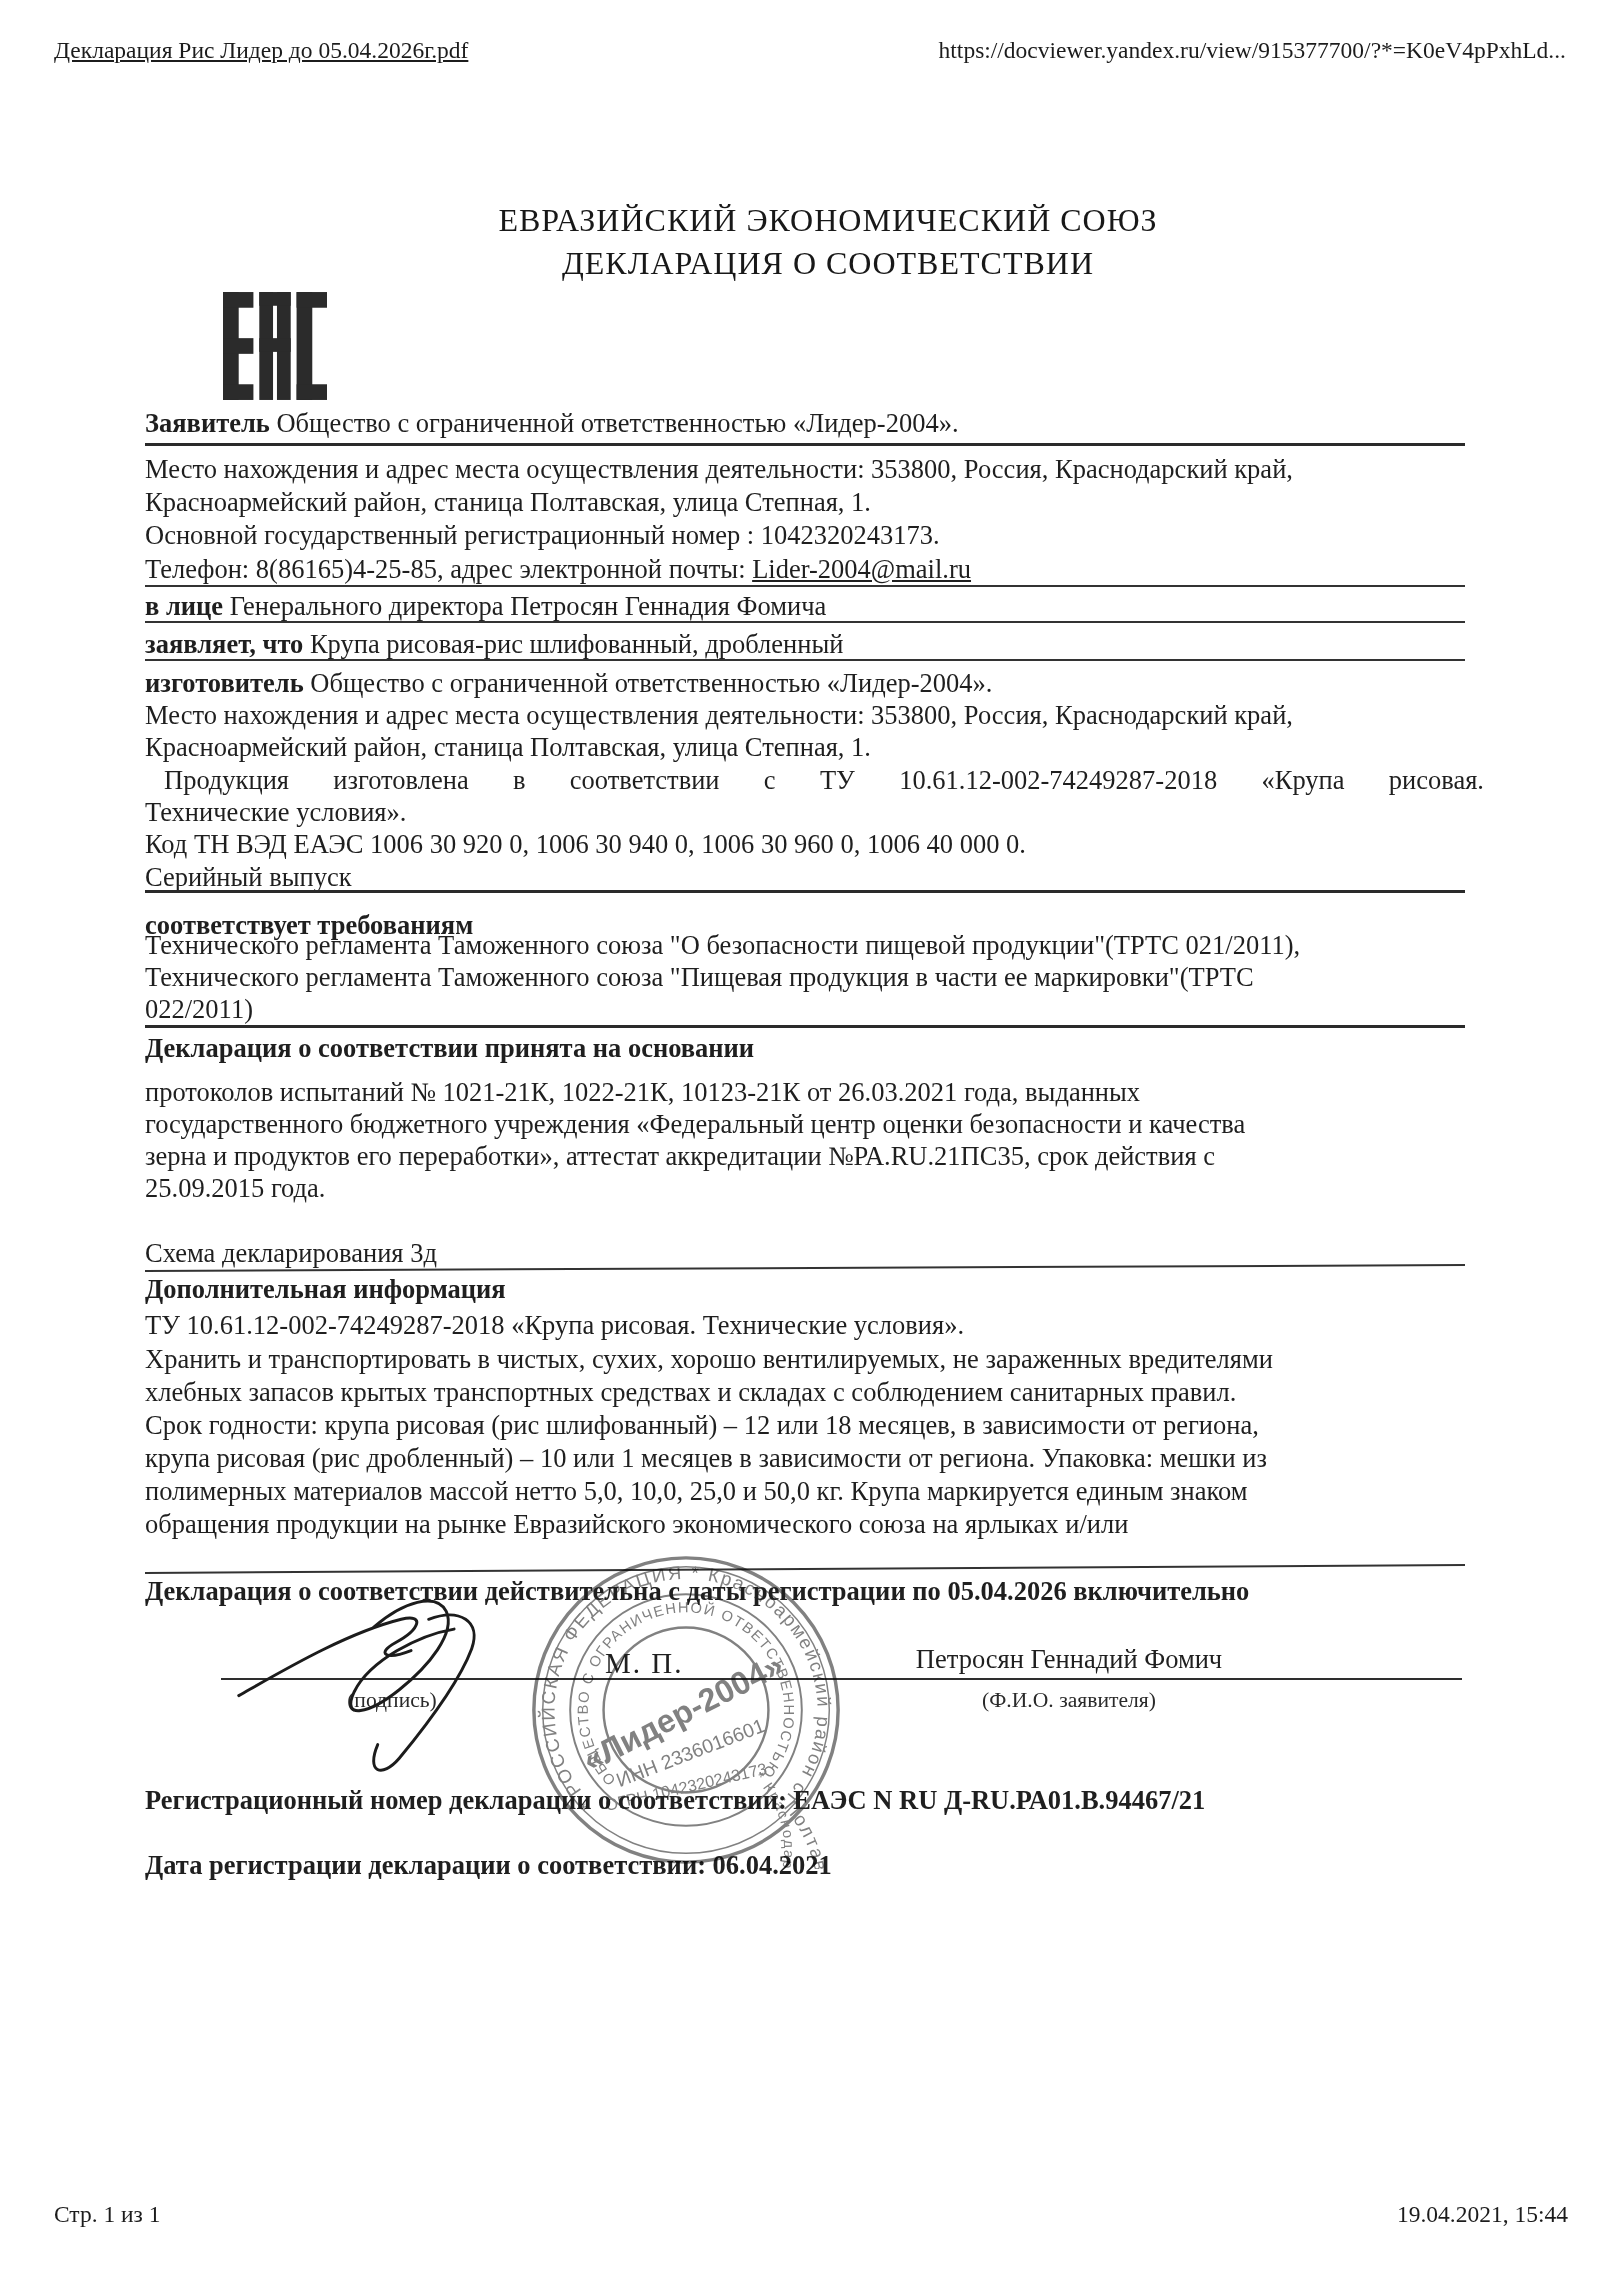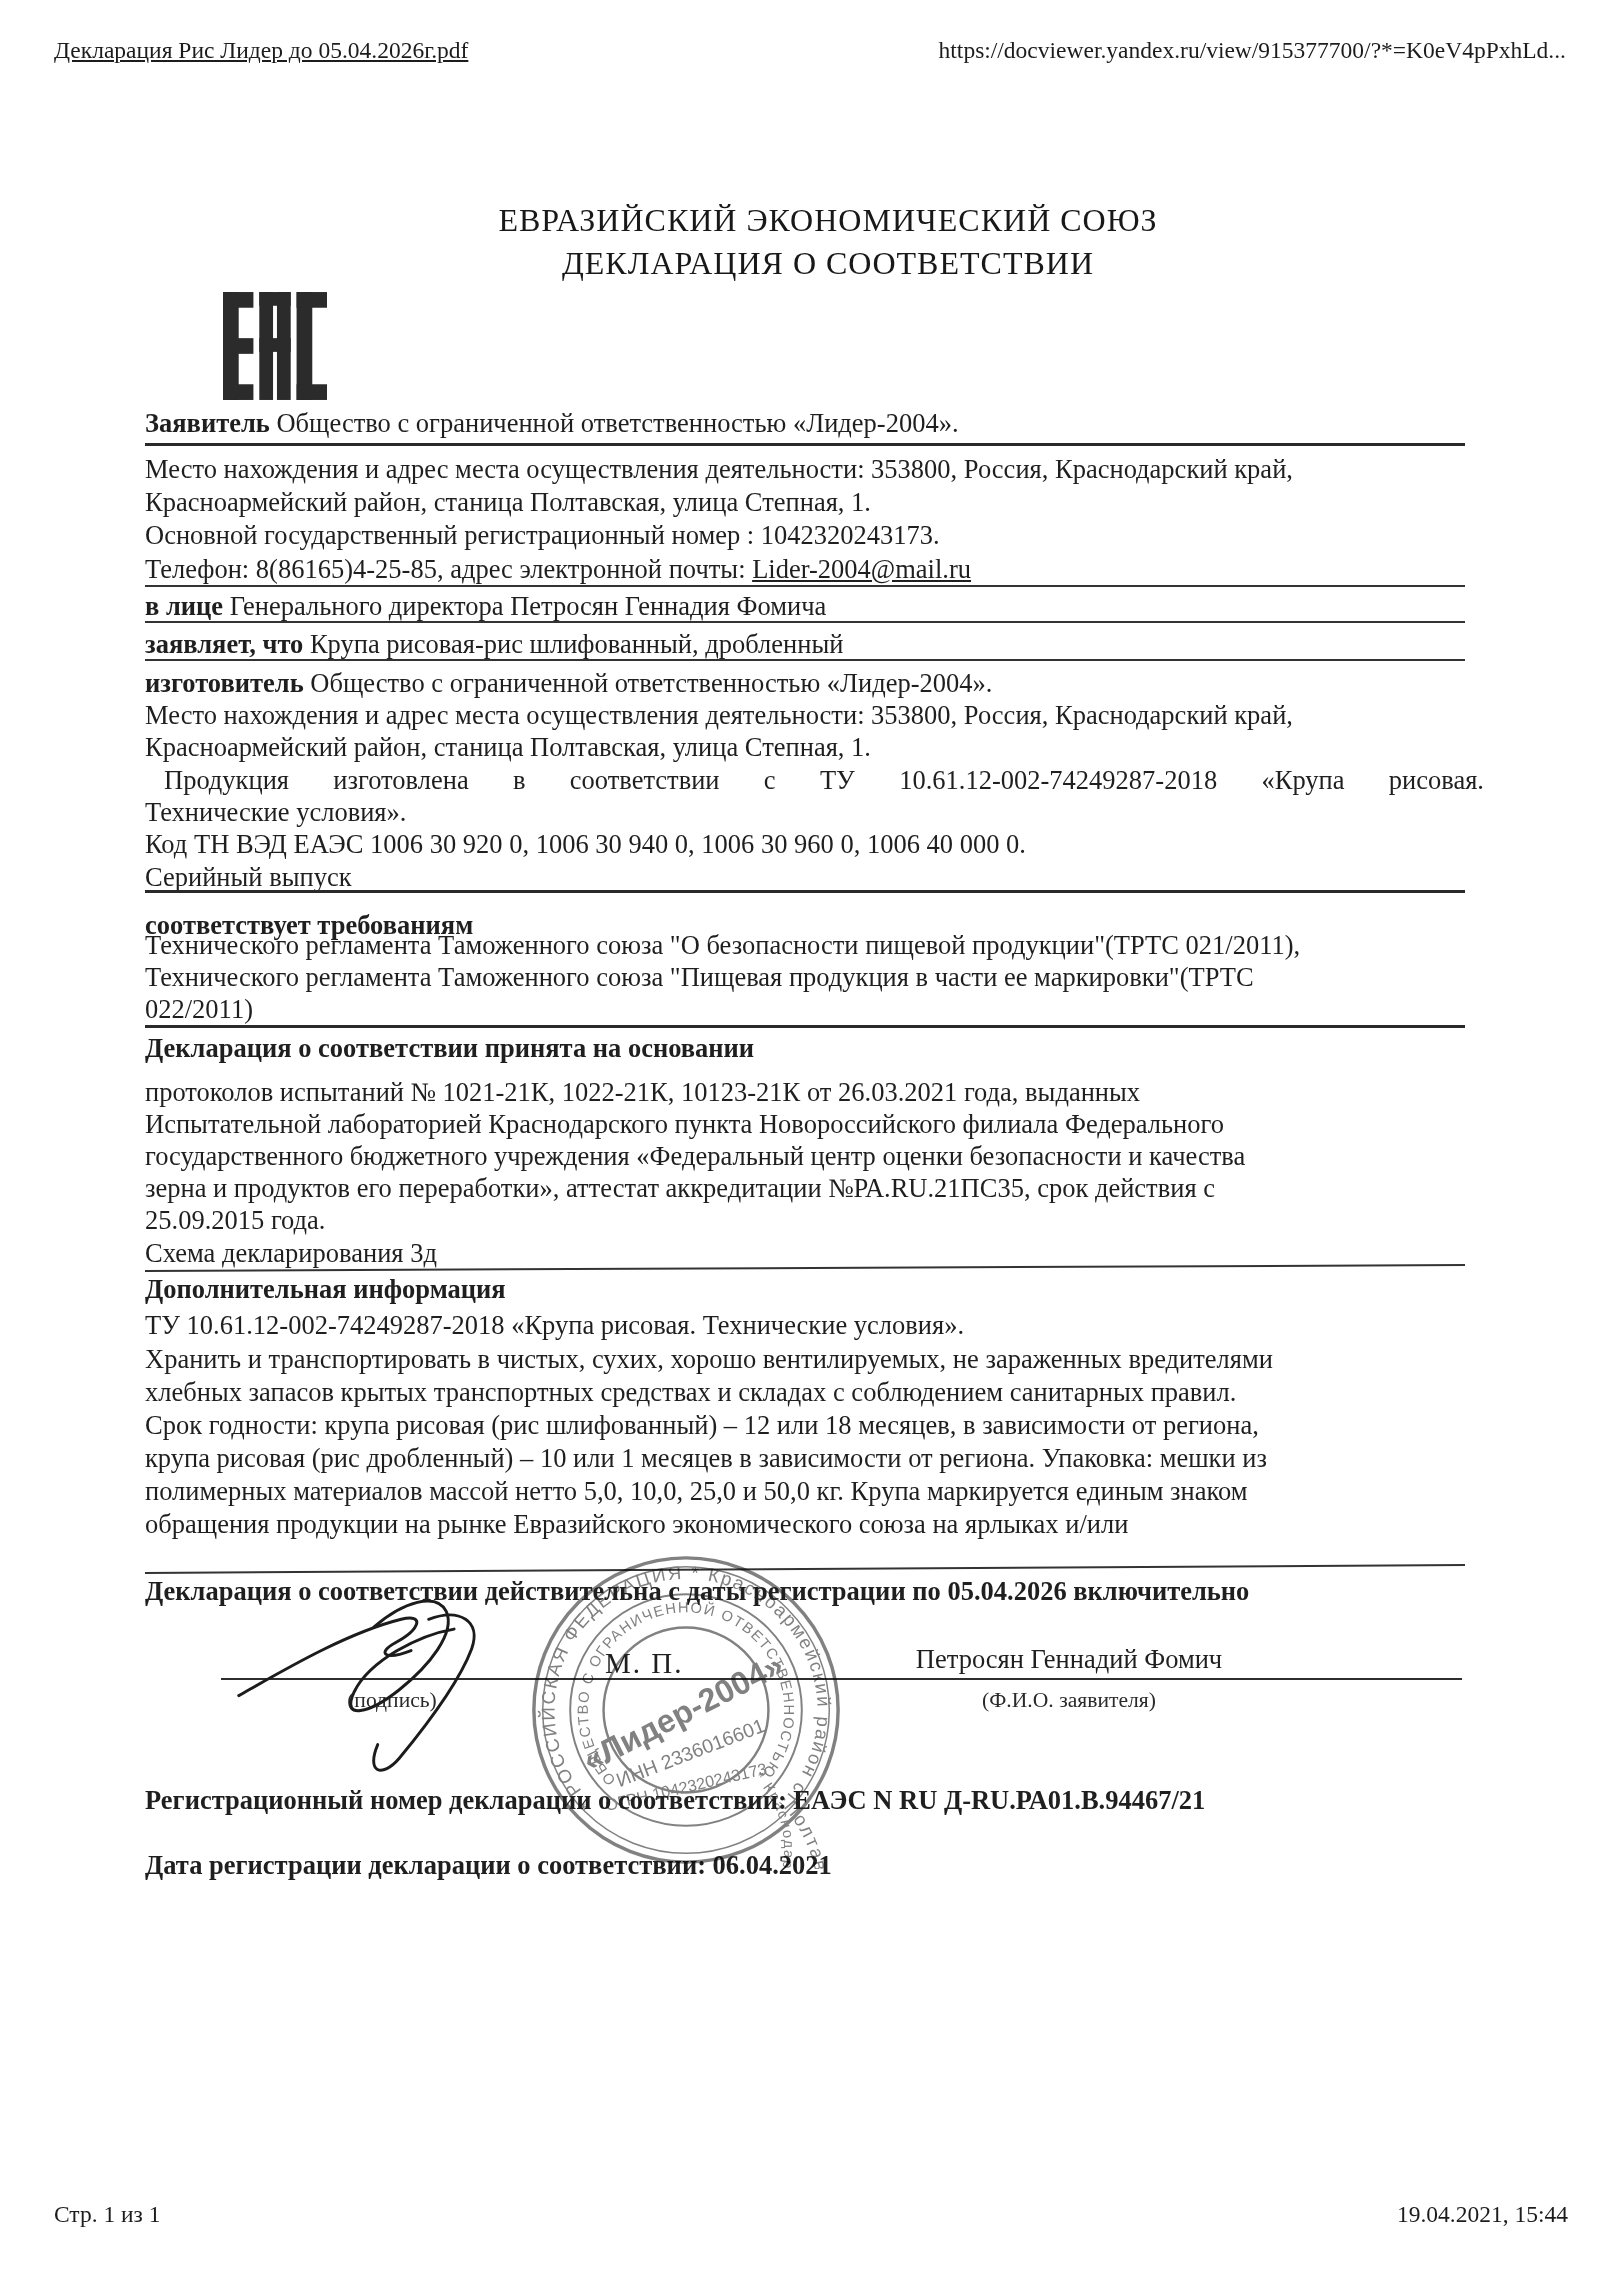--- a/index.html
+++ b/index.html
@@ -96,21 +96,20 @@
 <div class="abs para" style="left:145px;top:929px;">
   <div>Технического регламента Таможенного союза "О безопасности пищевой продукции"(ТРТС 021/2011),</div>
   <div>Технического регламента Таможенного союза "Пищевая продукция в части ее маркировки"(ТРТС</div>
   <div>022/2011)</div>
 </div>
 <div class="rule" style="top:1025px;"></div>
 
 <div class="abs line b" style="left:145px;top:1032px;">Декларация о соответствии принята на основании</div>
 <div class="abs para" style="left:145px;top:1076px;">
   <div>протоколов испытаний № 1021-21К, 1022-21К, 10123-21К от 26.03.2021 года, выданных</div>
-  <div>Испытательной лабораторией Краснодарского пункта Новороссийского филиала Федерального</div>
   <div>государственного бюджетного учреждения «Федеральный центр оценки безопасности и качества</div>
   <div>зерна и продуктов его переработки», аттестат аккредитации №РА.RU.21ПС35, срок действия с</div>
   <div>25.09.2015 года.</div>
 </div>
 <div class="abs line" style="left:145px;top:1237px;">Схема декларирования 3д</div>
 <div class="rule thin tilt1" style="top:1267px;"></div>
 
 <div class="abs line b" style="left:145px;top:1273px;">Дополнительная информация</div>
 <div class="abs line" style="left:145px;top:1309px;">ТУ 10.61.12-002-74249287-2018 «Крупа рисовая. Технические условия».</div>
 <div class="abs para lh34" style="left:145px;top:1343px;">

